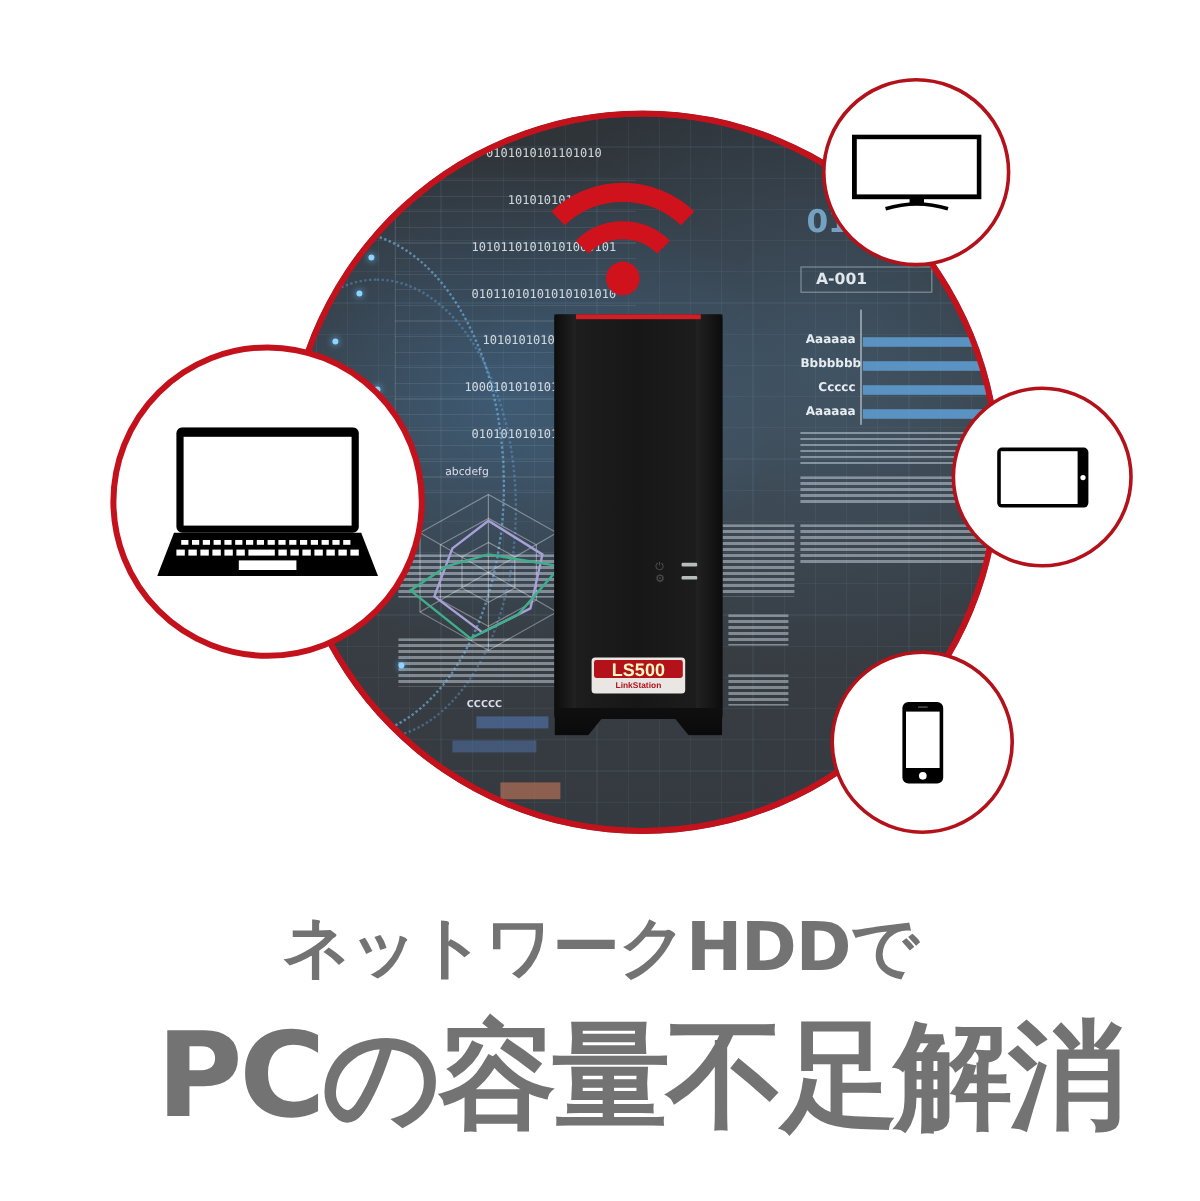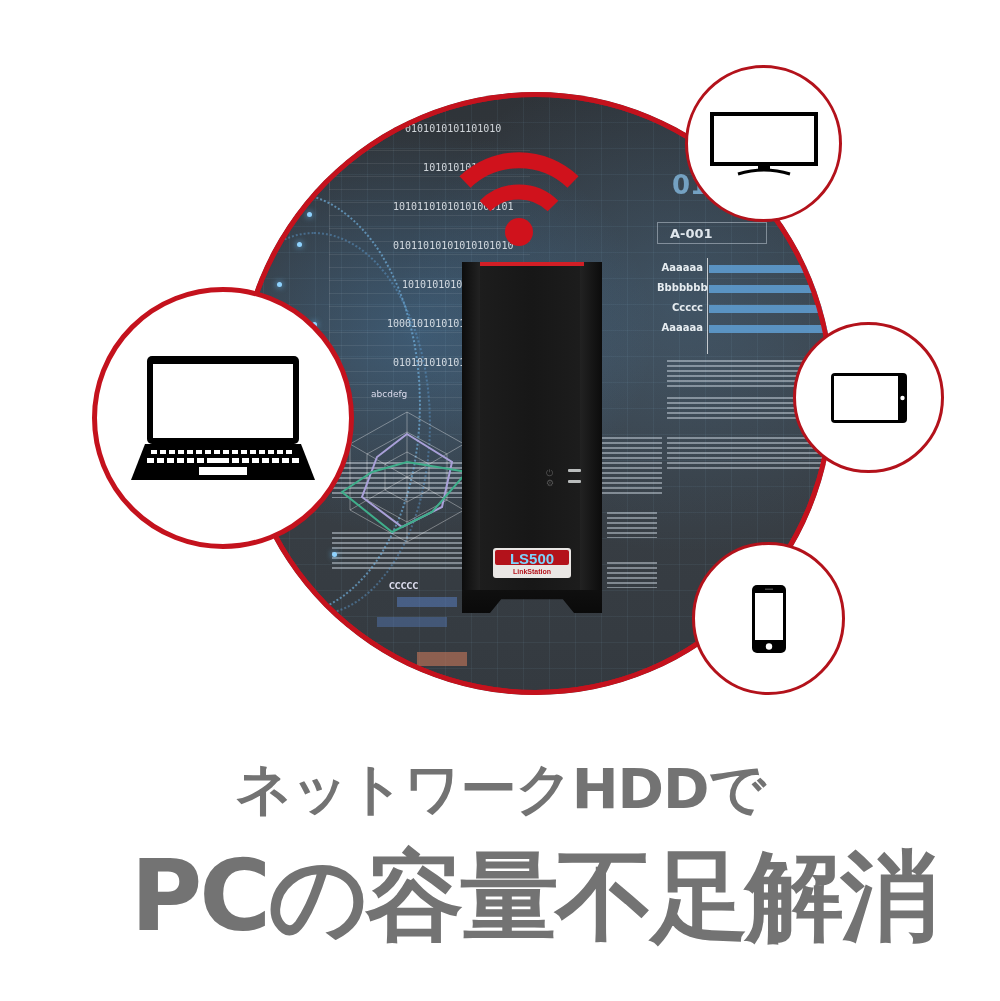--- a/index.html
+++ b/index.html
@@ -13,23 +13,23 @@
     box-shadow:0 0 0 5px #c4121d inset; overflow:hidden;}
   .main-circle::after{content:"";position:absolute;inset:0;border-radius:50%;border:5px solid #c4121d;box-sizing:border-box;}
   .bg-layer{position:absolute;inset:0;}
   .grid-lines{position:absolute;inset:0;background-image:
       repeating-linear-gradient(90deg, rgba(140,190,220,0.07) 0 1px, transparent 1px 26px),
       repeating-linear-gradient(0deg, rgba(140,190,220,0.07) 0 1px, transparent 1px 26px);}
   .data-table{position:absolute;left:92px;top:58px;width:200px;height:270px;
     background:repeating-linear-gradient(180deg, rgba(255,255,255,0.08) 0 1px, transparent 1px 13px);
     border-left:1px solid rgba(255,255,255,0.12);}
   .binary{position:absolute;left:150px;top:4px;color:rgba(235,240,245,0.85);font:10px "DejaVu Sans Mono",monospace;line-height:13px;white-space:pre;text-align:center;}
-  .chart-panel{position:absolute;left:420px;top:130px;width:180px;height:130px;}
+  .chart-panel{position:absolute;left:430px;top:130px;width:180px;height:130px;}
   .a001-box{position:absolute;left:0;top:0;width:110px;height:22px;border:1px solid rgba(200,210,220,0.5);color:#dfe6ec;font:bold 13px "DejaVu Sans",sans-serif;line-height:22px;padding-left:12px;box-sizing:border-box;}
-  .bar-row{position:absolute;left:0;width:180px;height:14px;}
+  .bar-row{position:absolute;left:0;width:180px;height:14px;margin-top:16px;}
   .bar-label{position:absolute;right:132px;color:#e6ecf0;font:bold 10px "DejaVu Sans",sans-serif;top:0;white-space:nowrap;}
   .bar{position:absolute;left:52px;top:3px;height:8px;background:#5f9fd4;opacity:0.85;}
   .axis-v{position:absolute;left:50px;top:36px;width:1px;height:96px;background:rgba(255,255,255,0.7);}
   .zero-one{position:absolute;left:435px;top:78px;color:#7fb2d6;font:bold 26px "DejaVu Sans",sans-serif;opacity:0.85;}
   .text-blob{position:absolute;background:repeating-linear-gradient(180deg, rgba(220,230,240,0.45) 0 2px, transparent 2px 5px);}
   .radar{position:absolute;left:95px;top:310px;width:150px;height:150px;}
   .glow-dot{position:absolute;width:5px;height:5px;border-radius:50%;background:#8fd3ff;box-shadow:0 0 6px #6ec6ff;}
   .arc-line{position:absolute;border:2px dotted rgba(120,190,240,0.6);border-radius:50%;}
 
   .wifi{position:absolute;left:459px;top:148px;width:120px;height:100px;}
@@ -38,21 +38,21 @@
   .nas-body{position:absolute;left:0;top:0;width:140px;height:336px;background:linear-gradient(90deg,#111 0%,#1d1d1d 12%,#171717 50%,#1d1d1d 88%,#0e0e0e 100%);border-radius:3px;}
   .nas-top{position:absolute;left:18px;top:0;width:104px;height:4px;background:#d21f26;}
   .nas-side-l{position:absolute;left:0;top:0;width:18px;height:336px;background:linear-gradient(90deg,#0c0c0c,#222);}
   .nas-side-r{position:absolute;right:0;top:0;width:22px;height:336px;background:linear-gradient(90deg,#222,#0c0c0c);}
   .nas-foot{position:absolute;left:0;top:328px;width:140px;height:23px;
      background:linear-gradient(180deg,#0f0f0f,#0a0a0a);
      clip-path:polygon(0 0,100% 0,100% 100%,80% 100%,72% 40%,28% 40%,20% 100%,0 100%);}
   .led{position:absolute;left:106px;width:13px;height:3px;background:#b9bcbc;border-radius:1px;}
   .power-glyph{position:absolute;left:84px;top:206px;color:#555;font-size:9px;line-height:10px;}
   .badge{position:absolute;left:31px;top:286px;width:78px;height:30px;border-radius:3px;background:#e9e6e4;overflow:hidden;}
-  .badge-model{position:absolute;left:2px;top:2px;right:2px;height:15px;background:#b3121b;border-radius:2px;color:#7dd3fc;font:bold 15px "Liberation Sans",sans-serif;line-height:17px;text-align:center;}
+  .badge-model{position:absolute;left:2px;top:2px;right:2px;height:15px;background:#b3121b;border-radius:2px;color:#fef9c3;font:bold 15px "Liberation Sans",sans-serif;line-height:17px;text-align:center;}
   .badge-brand{position:absolute;left:0;right:0;top:19px;color:#b3121b;font:bold 7px "Liberation Sans",sans-serif;line-height:10px;text-align:center;}
 
   .device-circle{position:absolute;border-radius:50%;background:#ffffff;border:3px solid #b3121b;box-sizing:border-box;display:flex;align-items:center;justify-content:center;}
   .laptop-circle{left:92px;top:287px;width:262px;height:262px;border-width:5px;border-color:#c4121d;}
   .monitor-circle{left:685px;top:65px;width:157px;height:157px;}
   .tablet-circle{left:793px;top:322px;width:151px;height:151px;}
   .phone-circle{left:692px;top:542px;width:153px;height:153px;}
 
   .headline{position:absolute;left:0;width:1000px;text-align:center;color:#737373;}
   .headline-1{top:752px;font:bold 56px "DejaVu Sans",sans-serif;letter-spacing:-1px;}

